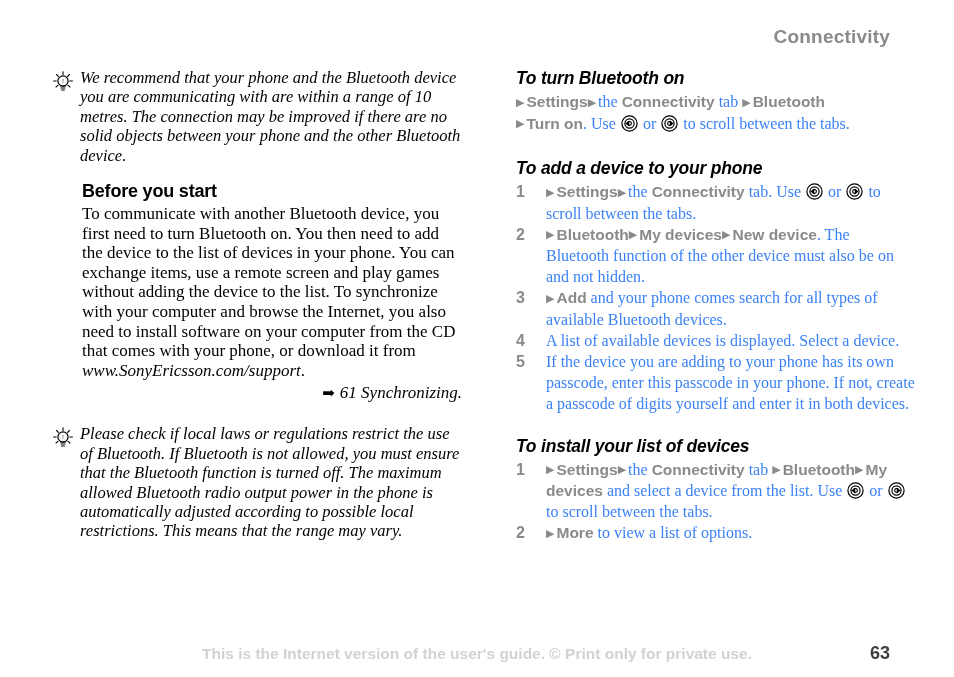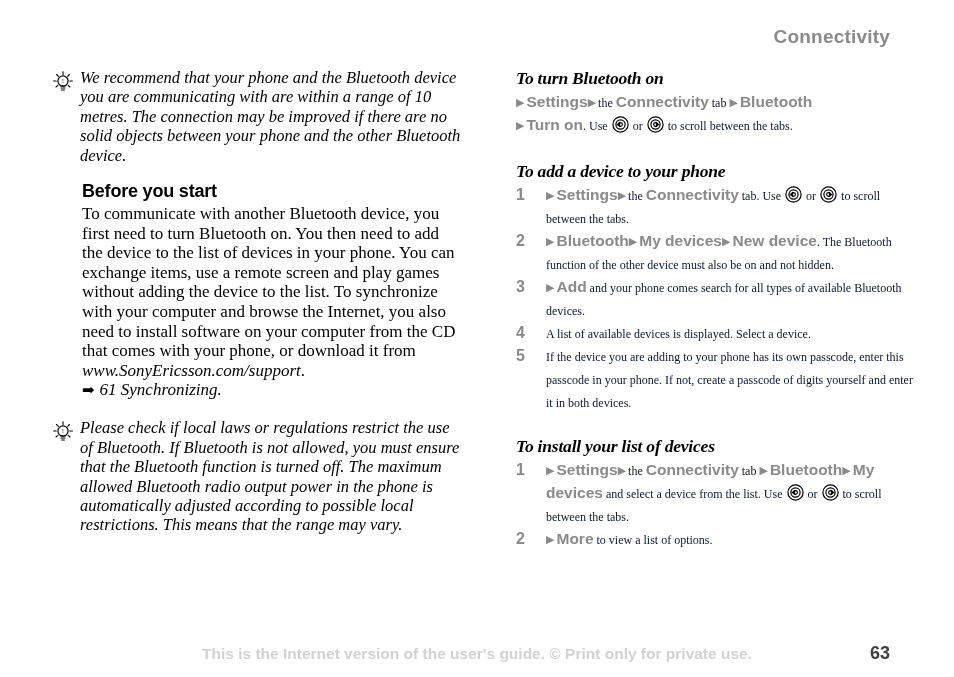--- a/index.html
+++ b/index.html
@@ -60,43 +60,44 @@
   
   .h-plain {
     font-family: "Liberation Sans", sans-serif;
     font-weight: bold;
     font-size: 18px;
     color: #000;
     margin: 12px 0 2px 30px;
     letter-spacing: -0.2px;
   }
   .h-task {
-    font-family: Liberation Serif, serif;
+    font-family: Liberation Sans, sans-serif;
     font-weight: bold;
     font-style: italic;
     font-size: 17.5px;
     color: #000;
     margin: 0 0 2px 0;
     letter-spacing: -0.2px;
   }
   #heading-organize { margin-top: 22px; }
   #heading-add      { margin-top: 24px; }
 
   
   .body-text {
     font-size: 17px;
     line-height: 19.6px;
     margin: 0 0 0 30px;
   }
   .xref-line {
     font-size: 17px;
-    line-height: 20px;
+    line-height: 25px;
     margin: 0 0 0 30px;
     font-style: italic;
     white-space: nowrap;
+    text-align: right;
   }
   .xref-arrow {
     font-style: normal;
     font-weight: bold;
     font-size: 15px;
     margin-right: 5px;
     letter-spacing: 0;
   }
   .url { font-style: italic; }
 
@@ -108,21 +109,21 @@
     color: #8a8a8a;
     margin-top: 40px;
   }
   .tri {
     font-family: "DejaVu Sans", sans-serif;
     font-size: 11px;
     color: #8a8a8a;
     vertical-align: 1.5px;
     margin: 0 2px 0 0;
   }
-  .plain { font-size: 12px; color: #0f172a; }
+  .plain { font-size: 16px; color: #3b82f6; }
 
   
   .instr-line {
     font-size: 17px;
     line-height: 21px;
     margin: 0;
   }
 
   
   .steps { margin: 0; }

